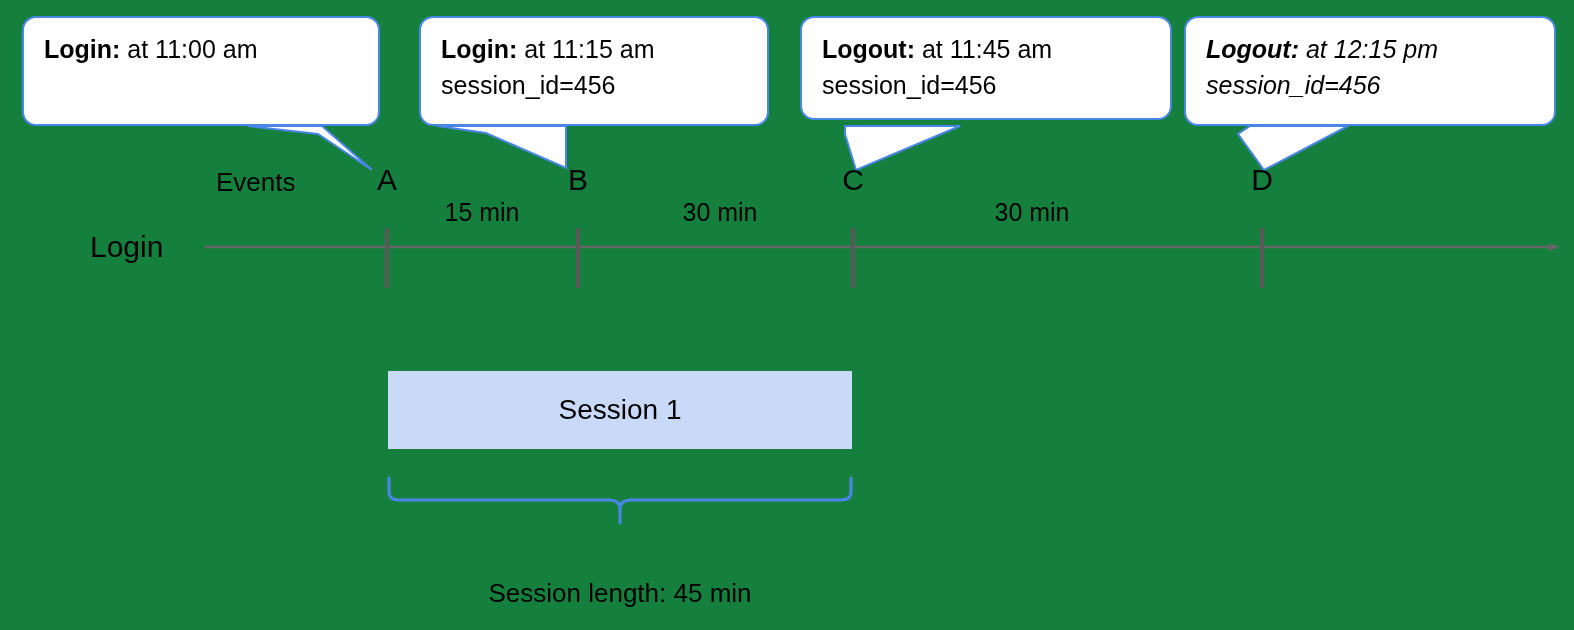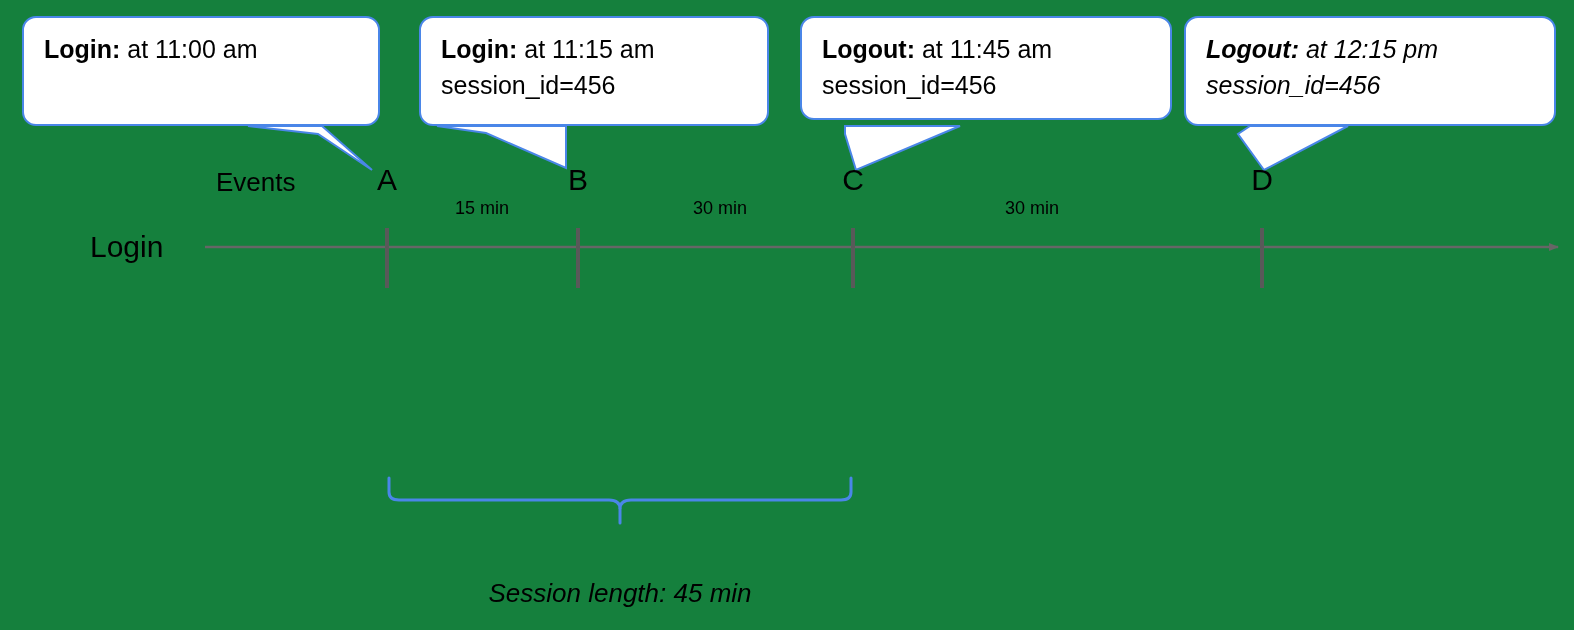--- a/index.html
+++ b/index.html
@@ -59,21 +59,21 @@
   .event-letter {
     position: absolute;
     font-size: 30px;
     color: #000000;
     text-align: center;
     transform: translateX(-50%);
     white-space: nowrap;
   }
   .gap-label {
     position: absolute;
-    font-size: 18px;
+    font-size: 25px;
     color: #000000;
     text-align: center;
     transform: translateX(-50%);
     white-space: nowrap;
   }
   .session-bar {
     position: absolute;
     background: #c9daf8;
     display: flex;
     align-items: center;
@@ -81,21 +81,20 @@
     font-size: 28px;
     color: #000000;
   }
   .session-length {
     position: absolute;
     font-size: 26px;
     color: #000000;
     text-align: right;
     transform: translateX(-50%);
     white-space: nowrap;
-    font-style: italic;
   }
 </style>
 </head>
 <body>
 
 <div id="stage">
 
   <div class="callout" style="left:22px; top:16px; width:358px; height:110px;">
     <span class="ev">Login:</span>
     <span>at 11:00 am</span>
@@ -162,16 +161,19 @@
 
   <div class="event-letter" style="left:387px; top:163px;">A</div>
   <div class="event-letter" style="left:578px; top:163px;">B</div>
   <div class="event-letter" style="left:853px; top:163px;">C</div>
   <div class="event-letter" style="left:1262px; top:163px;">D</div>
 
   <div class="gap-label" style="left:482px; top:198px;">15 min</div>
   <div class="gap-label" style="left:720px; top:198px;">30 min</div>
   <div class="gap-label" style="left:1032px; top:198px;">30 min</div>
 
+  <div class="session-bar" style="left:388px; top:371px; width:464px; height:78px;">
+    <span>Session 1</span>
+  </div>
 
   <div class="session-length" style="left:620px; top:578px;">Session length: 45 min</div>
 
 </div>
 
 </body></html>

